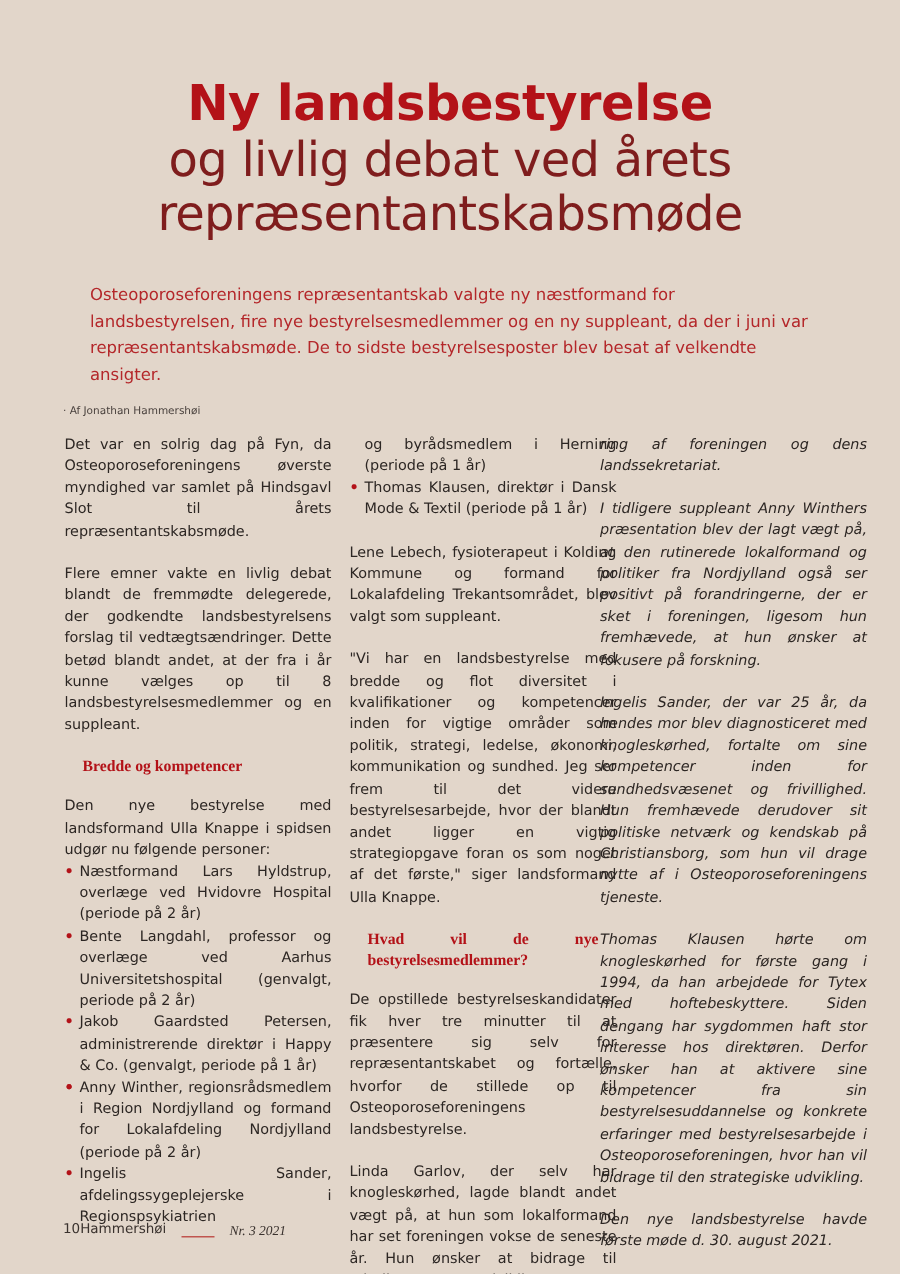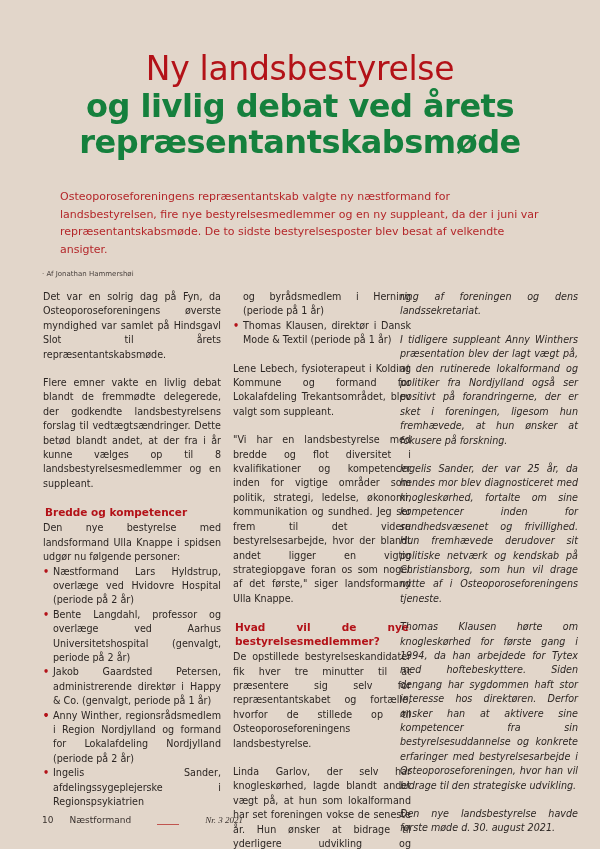--- a/index.html
+++ b/index.html
@@ -5,52 +5,52 @@
   html, body { margin: 0; padding: 0; }
   body {
     width: 600px; height: 849px; overflow: hidden;
     background: #e2d6ca;
     font-family: "DejaVu Sans", "Liberation Sans", sans-serif;
     color: #2c2623;
     position: relative;
   }
   .title-block { position: absolute; top: 50px; left: 0; width: 600px; text-align: center; }
   .title-red {
-    color: #b31218; font-weight: normal; font-size: 33px; line-height: 38px;
+    color: #b31218; font-weight: bold; font-size: 33px; line-height: 38px;
     letter-spacing: -0.3px;
   }
-  .title-black { font-size: 32px; line-height: 36px; color: #15803d; font-weight: 700; letter-spacing: -0.5px; }
+  .title-black { font-size: 32px; line-height: 36px; color: #7f1d1d; font-weight: 400; letter-spacing: -0.5px; }
   .lead {
     position: absolute; top: 188px; left: 60px; width: 480px; text-align: left;
     color: #b4272a; font-size: 11px; line-height: 17.5px;
   }
   .byline {
     position: absolute; top: 270px; left: 42px;
     font-size: 7px; color: #4a423e;
   }
   .col {
     position: absolute; top: 290px; width: 178px;
     font-size: 9.6px; line-height: 14.4px; text-align: justify; color: #2c2623;
   }
   .col1 { left: 43px; }
   .col2 { left: 233px; }
   .col3 { left: 400px; font-style: italic; }
   .col p { margin: 0 0 14px 0; }
   .col h3 {
-    margin: 2px; color: #b31218; font-size: 10.5px; line-height: 14px; font-weight: bold;
+    margin: 12px; color: #b31218; font-size: 10.5px; line-height: 14px; font-weight: bold; font-family: Liberation Serif, serif;
   }
   .col ul { list-style: none; margin: 0 0 14px 0; padding: 0; }
   .col li { position: relative; padding-left: 10px; }
   .col li .bullet {
     position: absolute; left: 0; top: 0; color: #b31218; font-weight: bold;
   }
   .cont { padding-left: 10px; }
   .footer {
     position: absolute; top: 815px; left: 42px; font-size: 9px; color: #3a322e;
-    display: flex; align-items: flex-end; gap: 16px;
+    display: flex; align-items: flex-end; gap: 0;
   }
   .footer .rule { width: 22px; height: 1px; background: #c0554f; margin: 0 10px; }
   .footer .issue { font-style: italic; font-family: Liberation Serif, serif; }
 </style>
 </head>
 <body>
 
 <div class="title-block">
   <div class="title-red">Ny landsbestyrelse</div>
   <div class="title-black">og livlig debat ved årets</div>
@@ -90,16 +90,16 @@
 <div class="col col3">
   <p>ring af foreningen og dens landssekretariat.</p>
   <p>I tidligere suppleant Anny Winthers præsentation blev der lagt vægt på, at den rutinerede lokalformand og politiker fra Nordjylland også ser positivt på forandringerne, der er sket i foreningen, ligesom hun fremhævede, at hun ønsker at fokusere på forskning.</p>
   <p>Ingelis Sander, der var 25 år, da hendes mor blev diagnosticeret med knogleskørhed, fortalte om sine kompetencer inden for sundhedsvæsenet og frivillighed. Hun fremhævede derudover sit politiske netværk og kendskab på Christiansborg, som hun vil drage nytte af i Osteoporoseforeningens tjeneste.</p>
   <p>Thomas Klausen hørte om knogleskørhed for første gang i 1994, da han arbejdede for Tytex med hoftebeskyttere. Siden dengang har sygdommen haft stor interesse hos direktøren. Derfor ønsker han at aktivere sine kompetencer fra sin bestyrelsesuddannelse og konkrete erfaringer med bestyrelsesarbejde i Osteoporoseforeningen, hvor han vil bidrage til den strategiske udvikling.</p>
   <p>Den nye landsbestyrelse havde første møde d. 30. august 2021.</p>
 </div>
 
 <div class="footer">
   <span>10</span>
-  <span>Næstformand</span>
+  <span>Hammershøi</span>
   <span class="rule"></span>
   <span class="issue">Nr. 3 2021</span>
 </div>
 
 </body></html>

